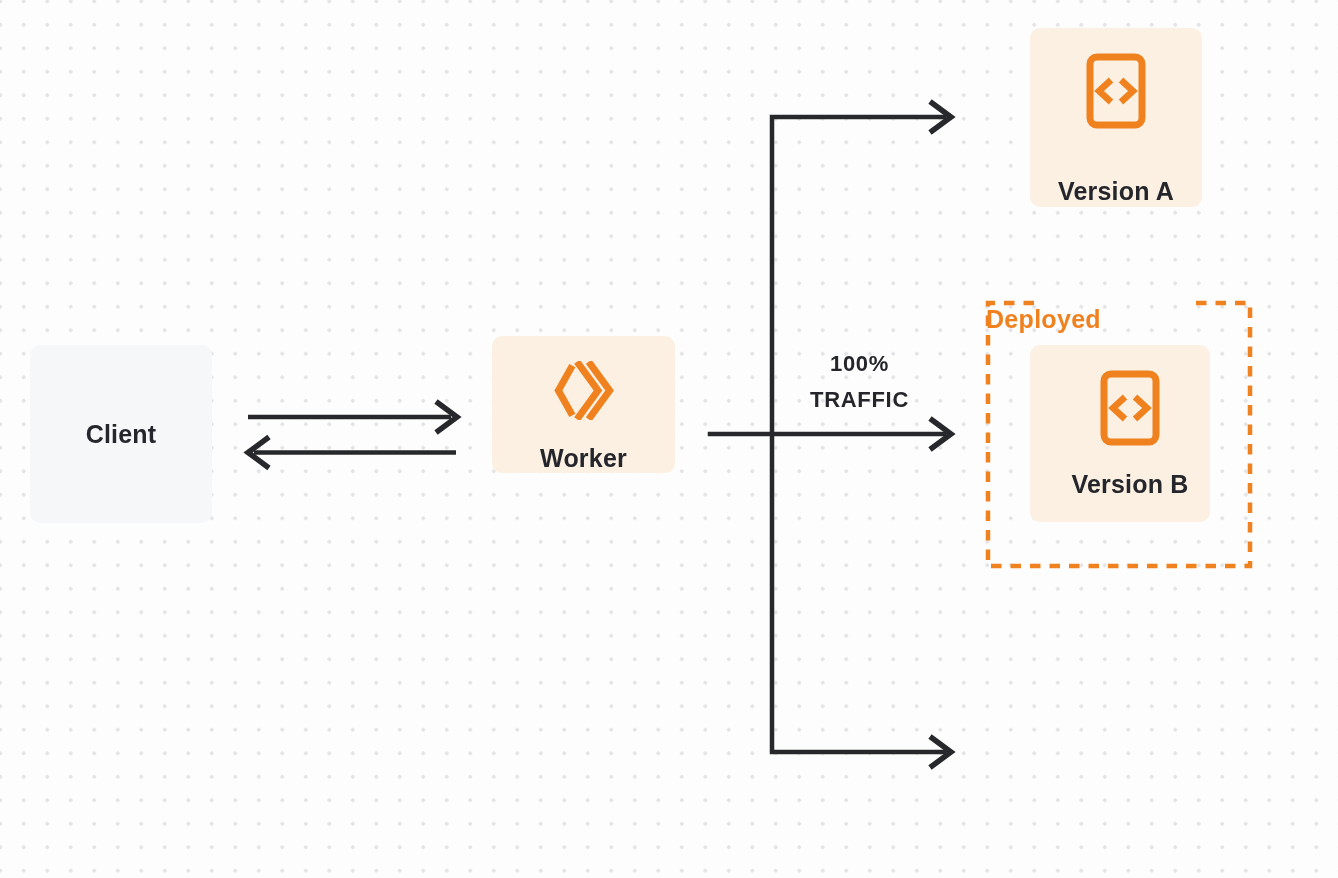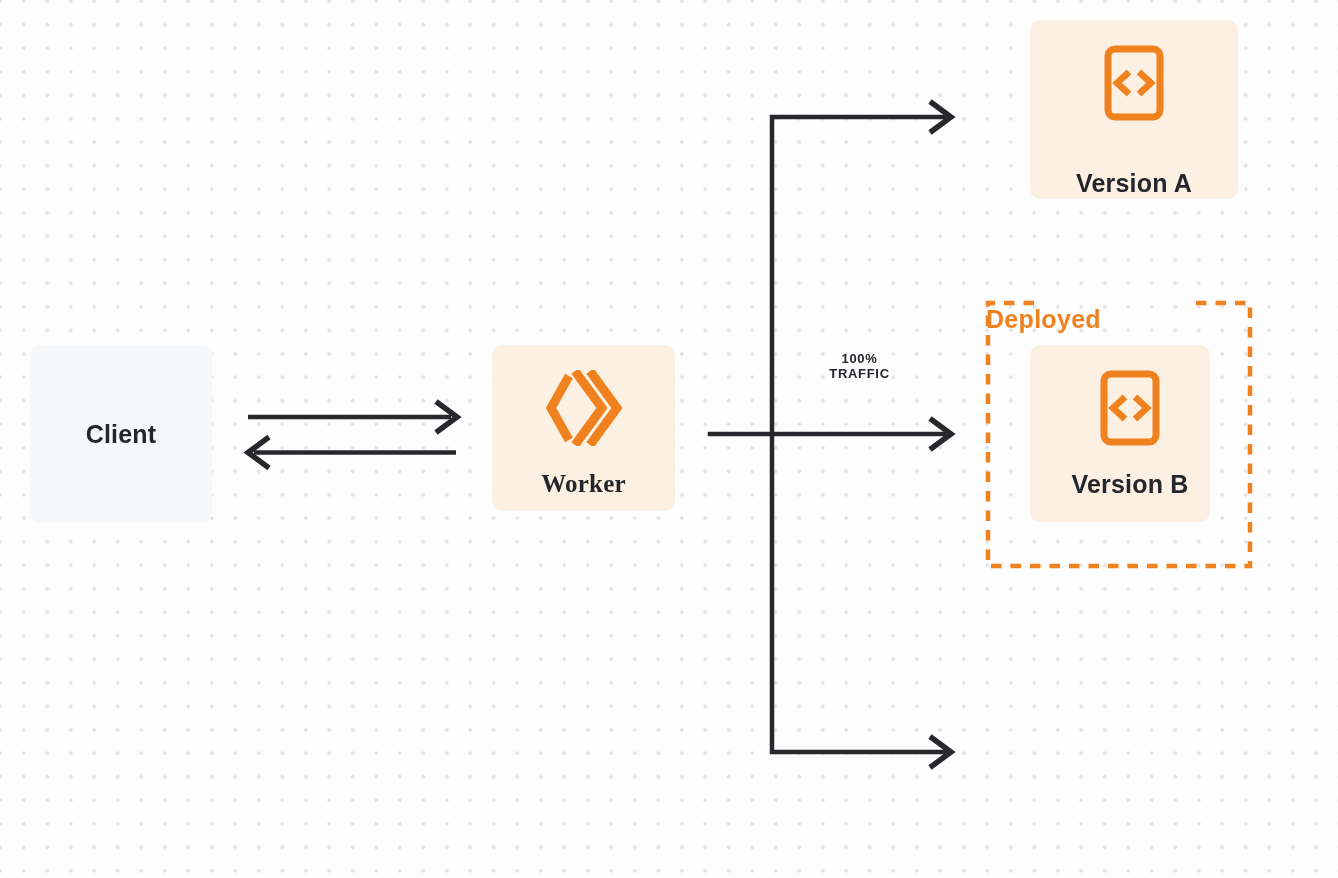--- a/index.html
+++ b/index.html
@@ -86,30 +86,31 @@
   }
 
   .traffic-label {
     position: absolute;
     left: 777px;
     top: 351px;
     width: 165px;
     display: flex;
     flex-direction: column;
     align-items: center;
-    font-size: 13px;
+    gap: 10px;
+    font-size: 22px;
     font-weight: 700;
     color: var(--text-dark, #24262B);
     letter-spacing: 0.7px;
   }
 
   
   .pos-client    { left: 30px;   top: 345px; width: 182px; height: 178px; }
-  .pos-worker    { left: 492px;  top: 345px; width: 183px; height: 166px; font-family: Liberation Serif, serif; }
-  .pos-version-a { left: 1030px; top: 20px;  width: 208px; height: 179px; gap: 48px; }
+  .pos-worker    { left: 492px;  top: 336px; width: 183px; height: 137px; }
+  .pos-version-a { left: 1030px; top: 28px;  width: 172px; height: 179px; gap: 48px; }
   .pos-version-b { left: 1030px; top: 345px; width: 180px; height: 177px; padding-left: 20px; }
   .pos-version-c { left: 1030px; top: 662px; width: 180px; height: 180px; }
 </style>
 </head>
 <body>
 
 <div class="canvas">
 
   <svg class="connectors" viewBox="0 0 1338 878">
 

